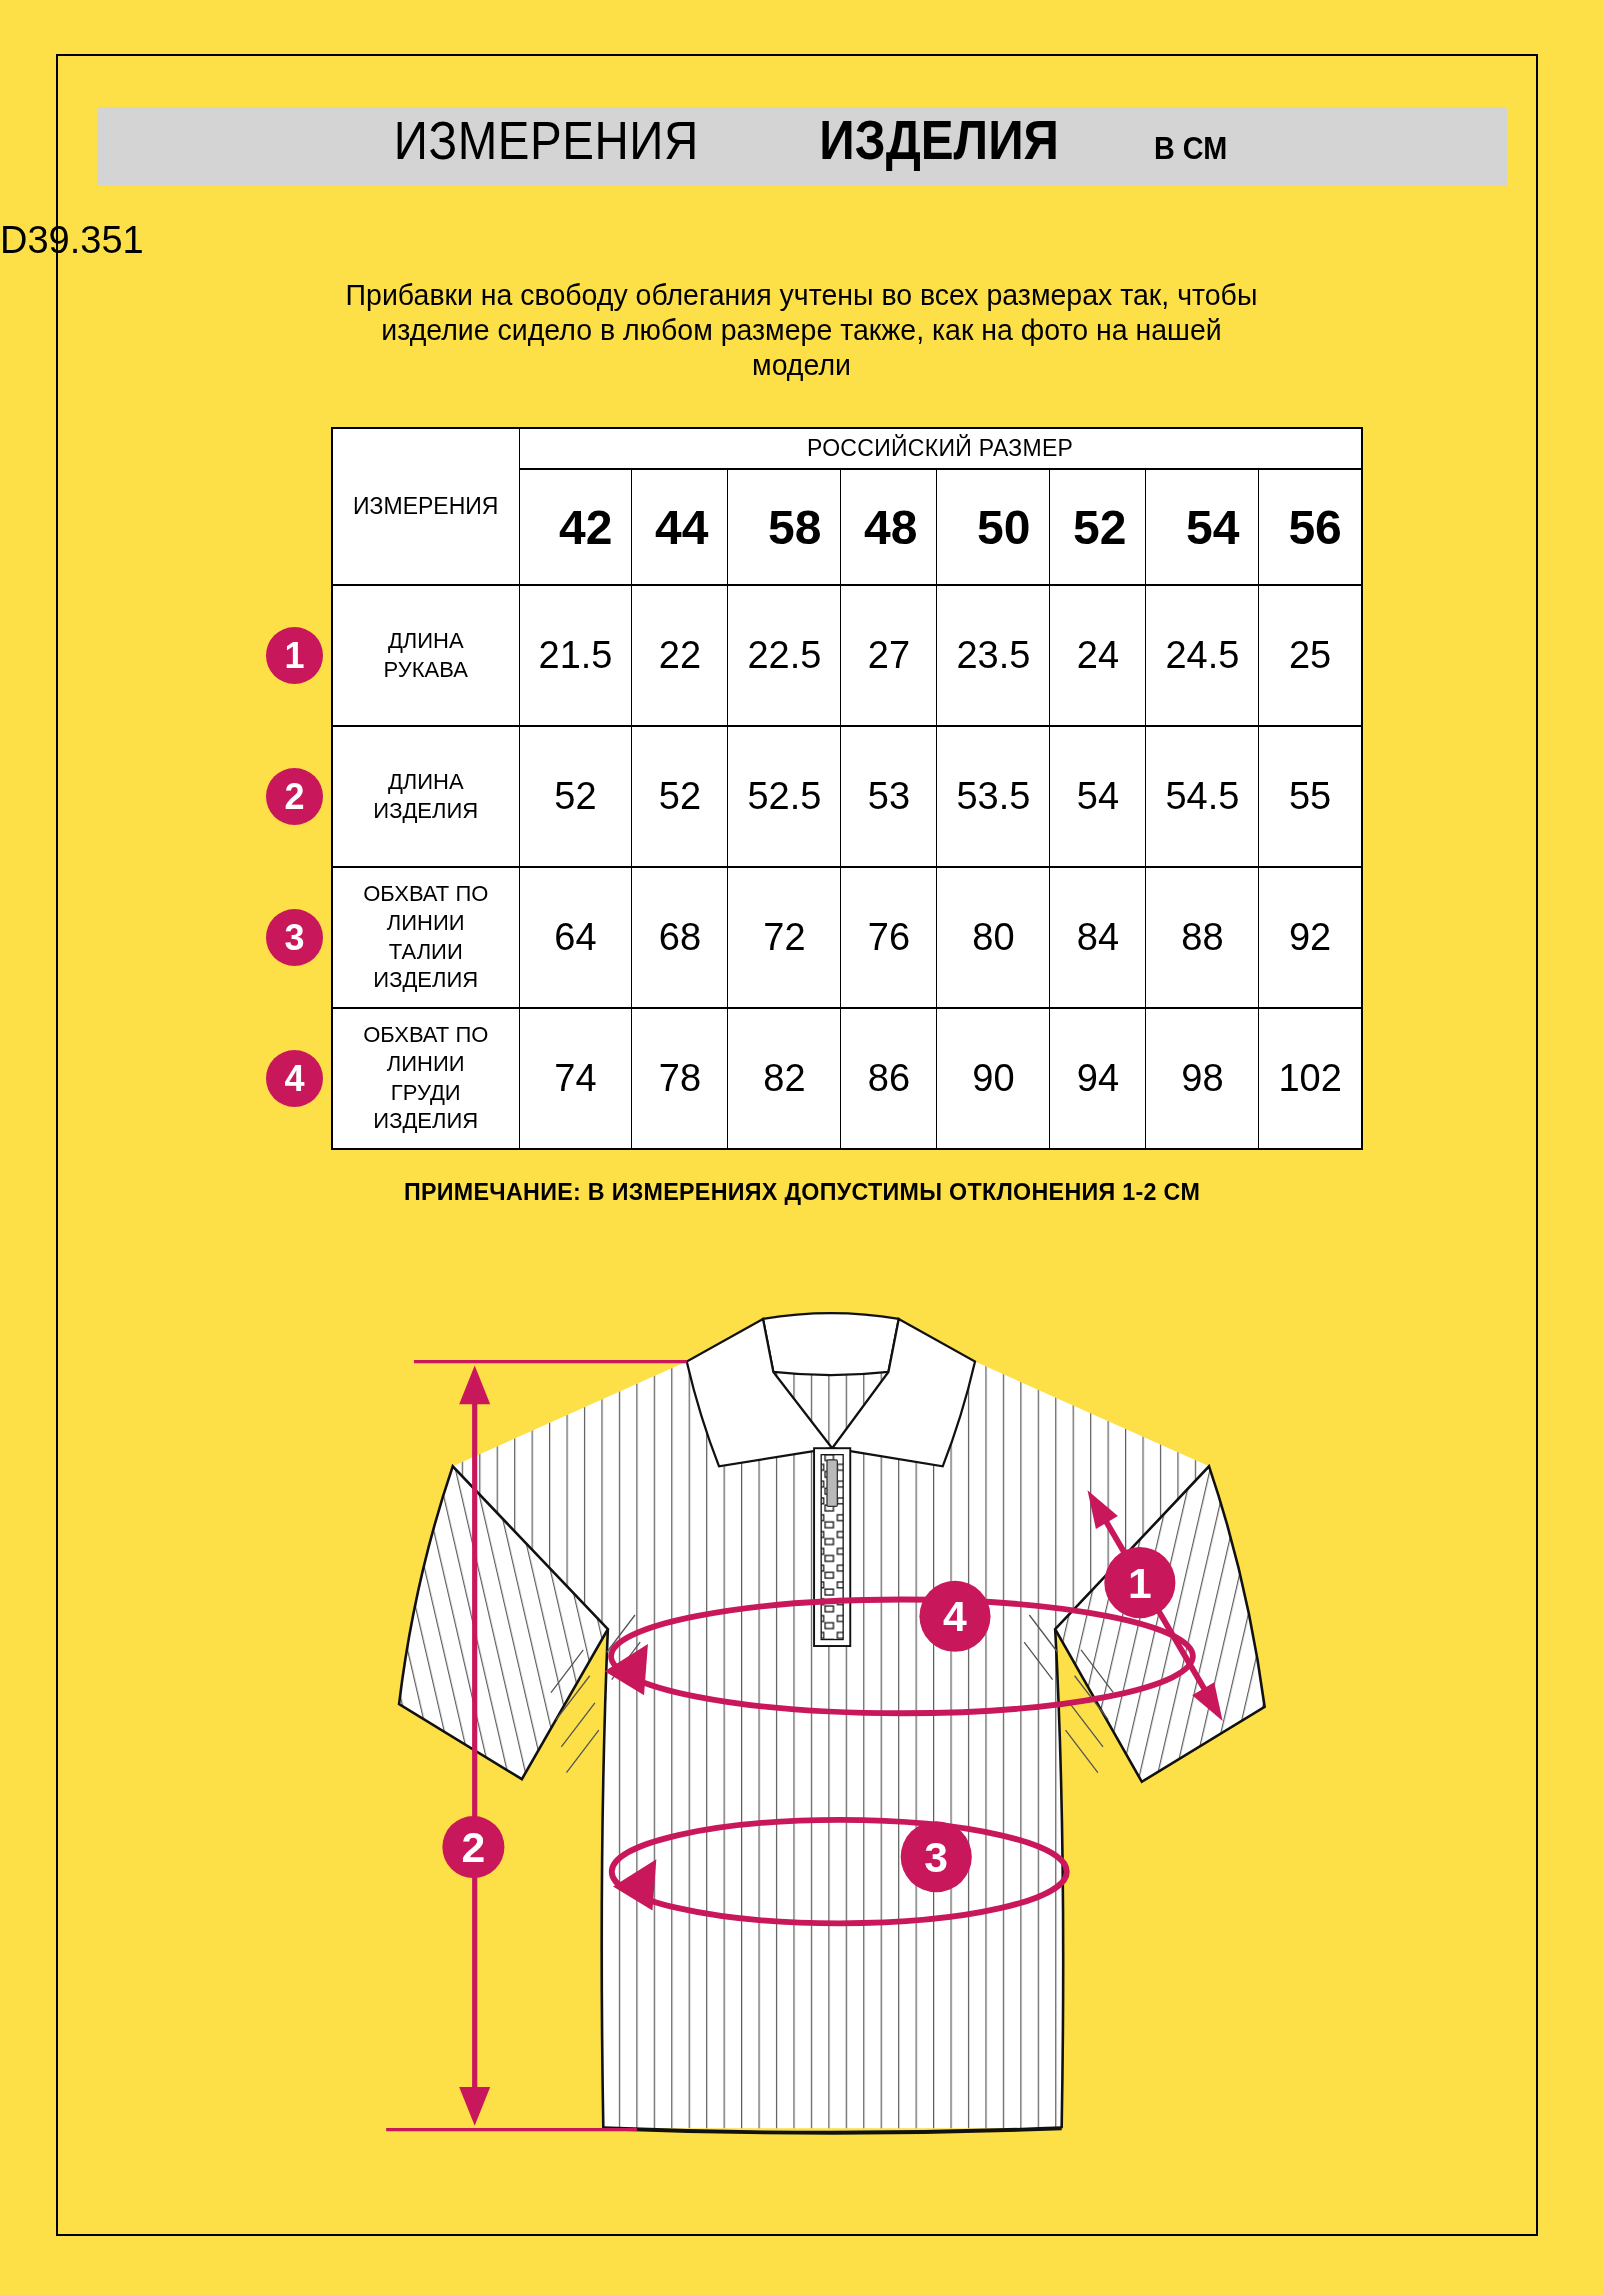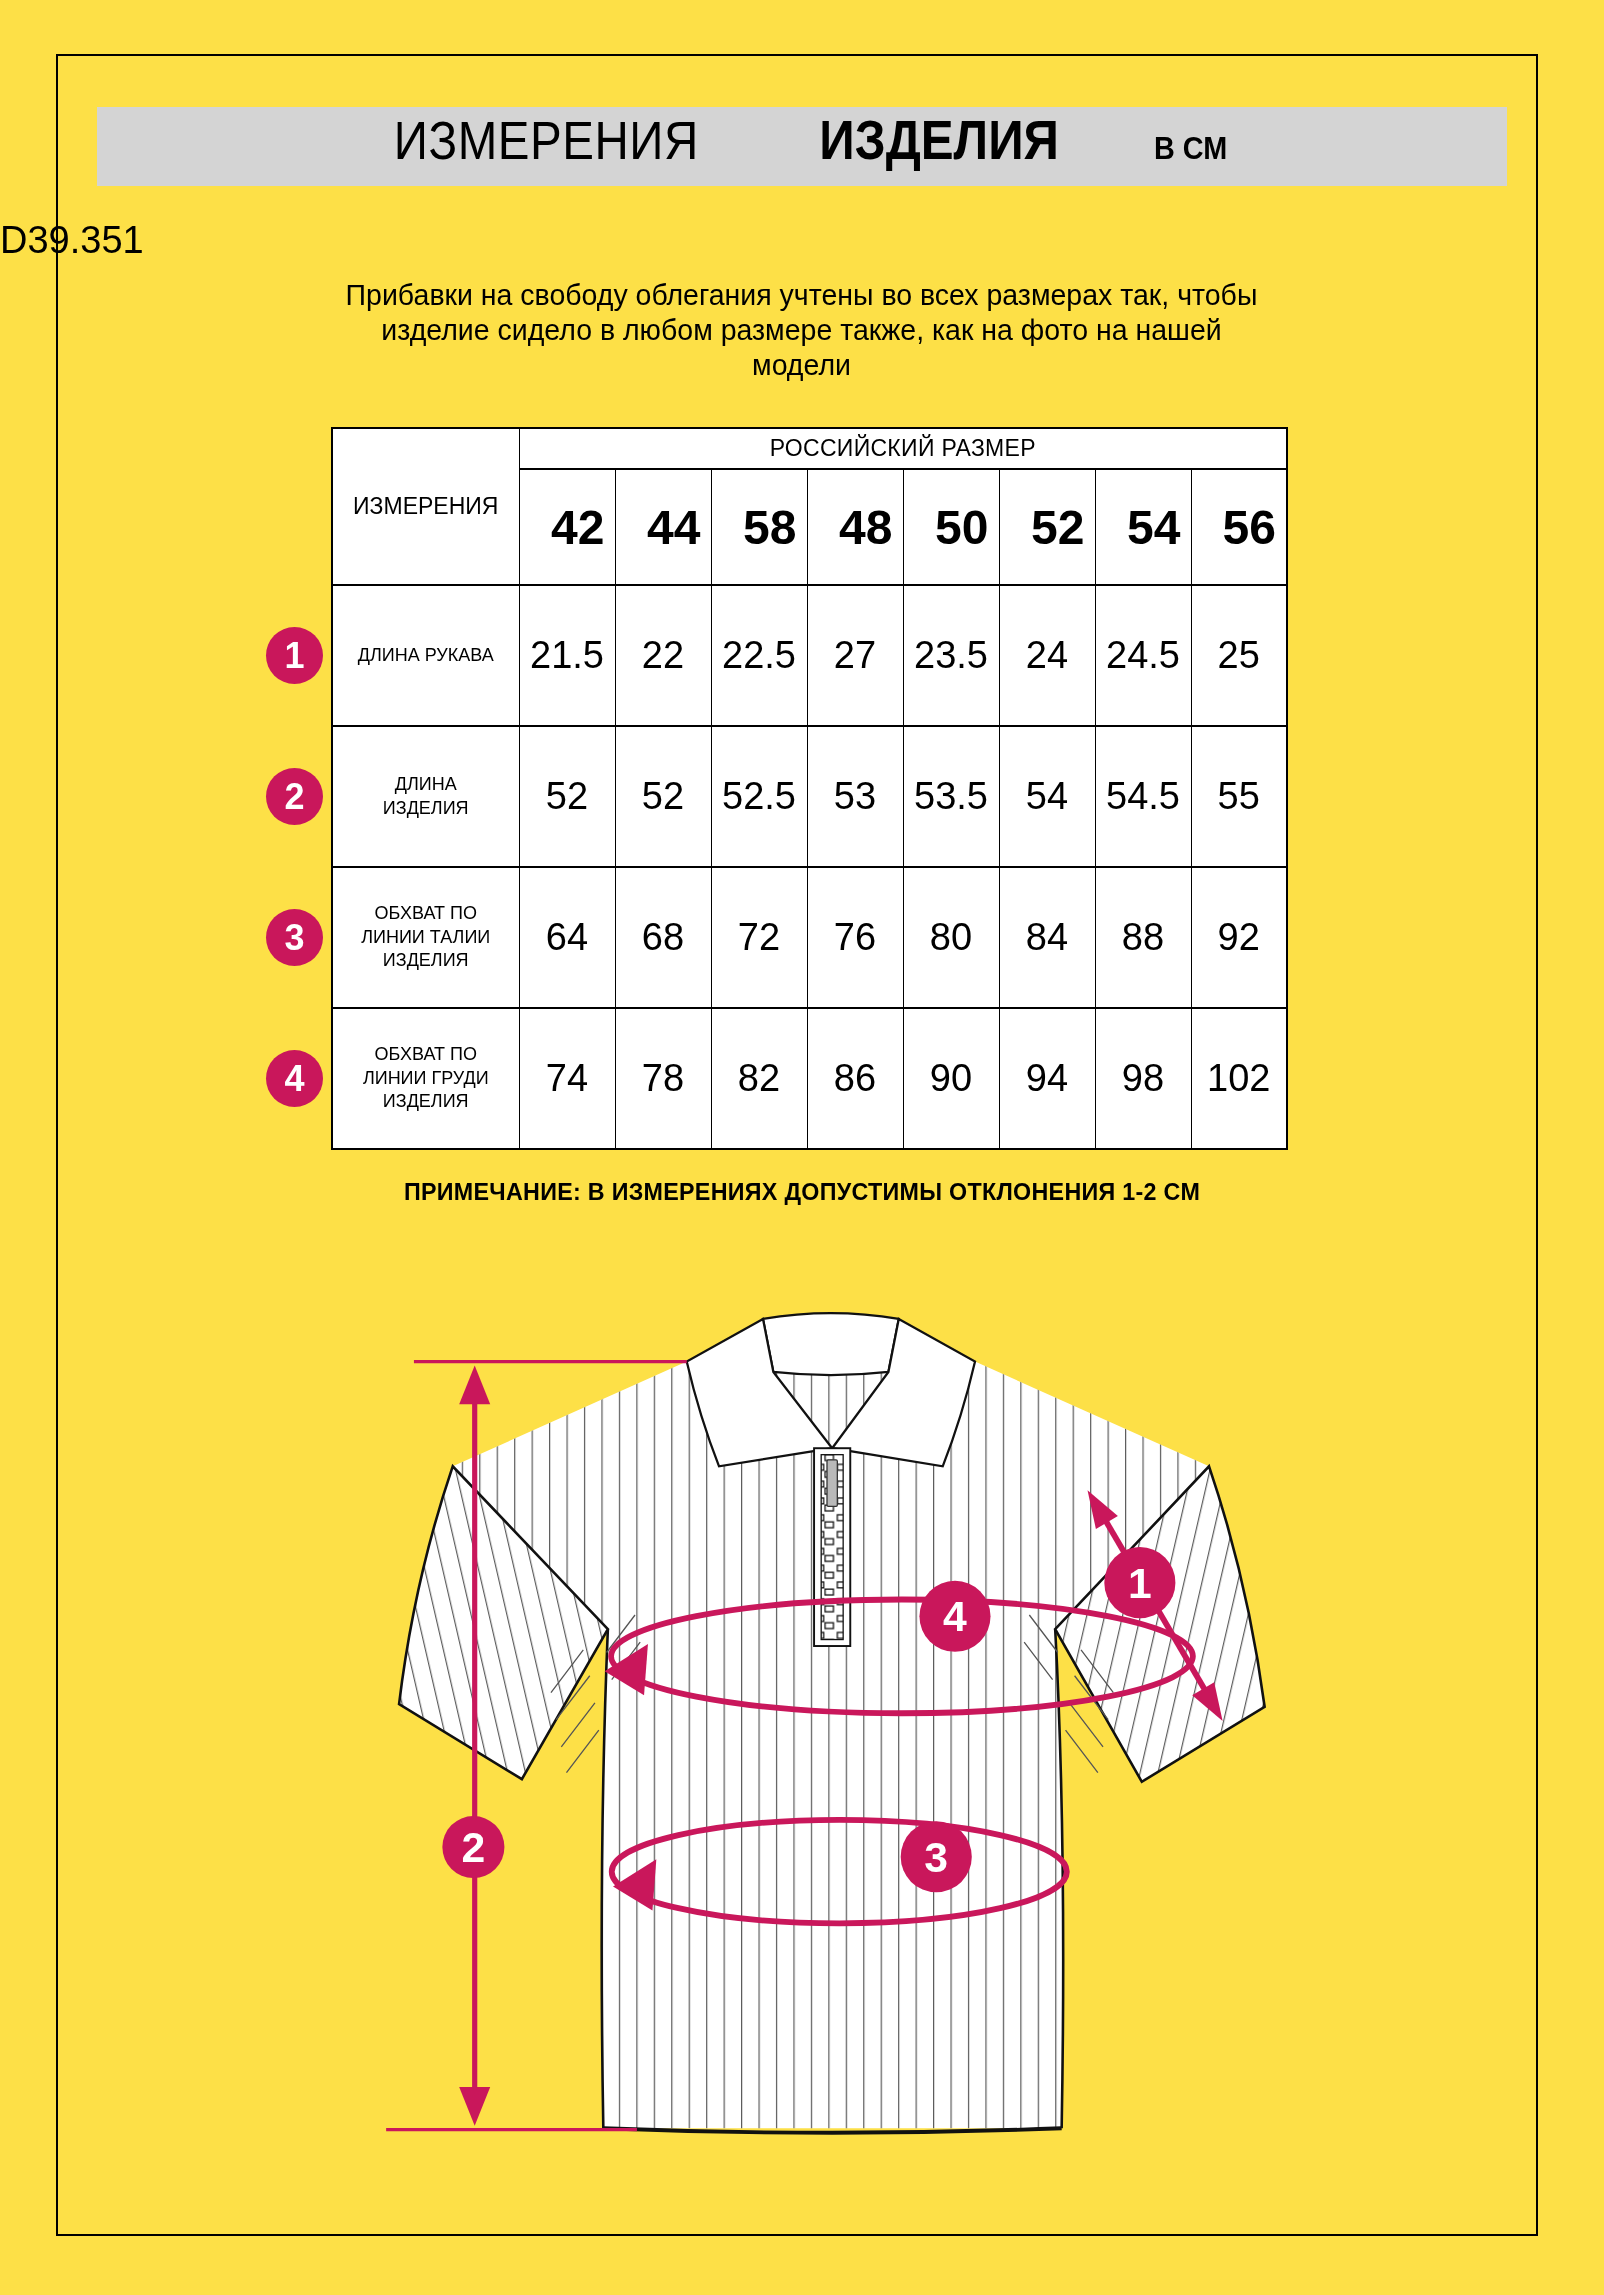--- a/index.html
+++ b/index.html
@@ -32,33 +32,33 @@
     text-align:center;font-size:30px;line-height:1.17;
     white-space:pre-line;transform:scaleX(.95);
   }
   .size-table{
     position:absolute;left:331px;top:427px;
     border-collapse:collapse;table-layout:fixed;
     background:#fff;
   }
   .size-table td,.size-table th{
     border:1.3px solid #000;border-top-width:2.6px;border-bottom-width:2.6px;
-    box-sizing:border-box;padding:0 10px;
+    box-sizing:border-box;padding:0 19px;
     text-align:center;vertical-align:middle;
     font-weight:400;
     margin-left:7px;
   }
   .size-table{border:2.6px solid #000;}
   .col-label{width:187px;}
   .col-size{width:96px;}
   .cell-ru-size{height:41px;font-size:23px;letter-spacing:0.3px;}
   .cell-meas{font-size:23px;}
   .row-sizes td{height:116px;font-size:48px;font-weight:700;text-align:right;}
   .row-data td{height:141px;font-size:38px;}
-  .row-data td.rlabel{font-size:18px;line-height:1.3;white-space:pre-line;}
+  .row-data td.rlabel{font-size:22px;line-height:1.3;white-space:pre-line;}
   .num-badge{
     position:absolute;width:57px;height:57px;border-radius:50%;
     background:#C9175B;color:#fff;font-size:36px;font-weight:700;
     display:flex;align-items:center;justify-content:center;
   }
   .note-line{
     position:absolute;left:0;top:1178px;width:1604px;
     text-align:center;font-size:24px;font-weight:700;letter-spacing:0.3px;
     transform:scaleX(.97);
   }

